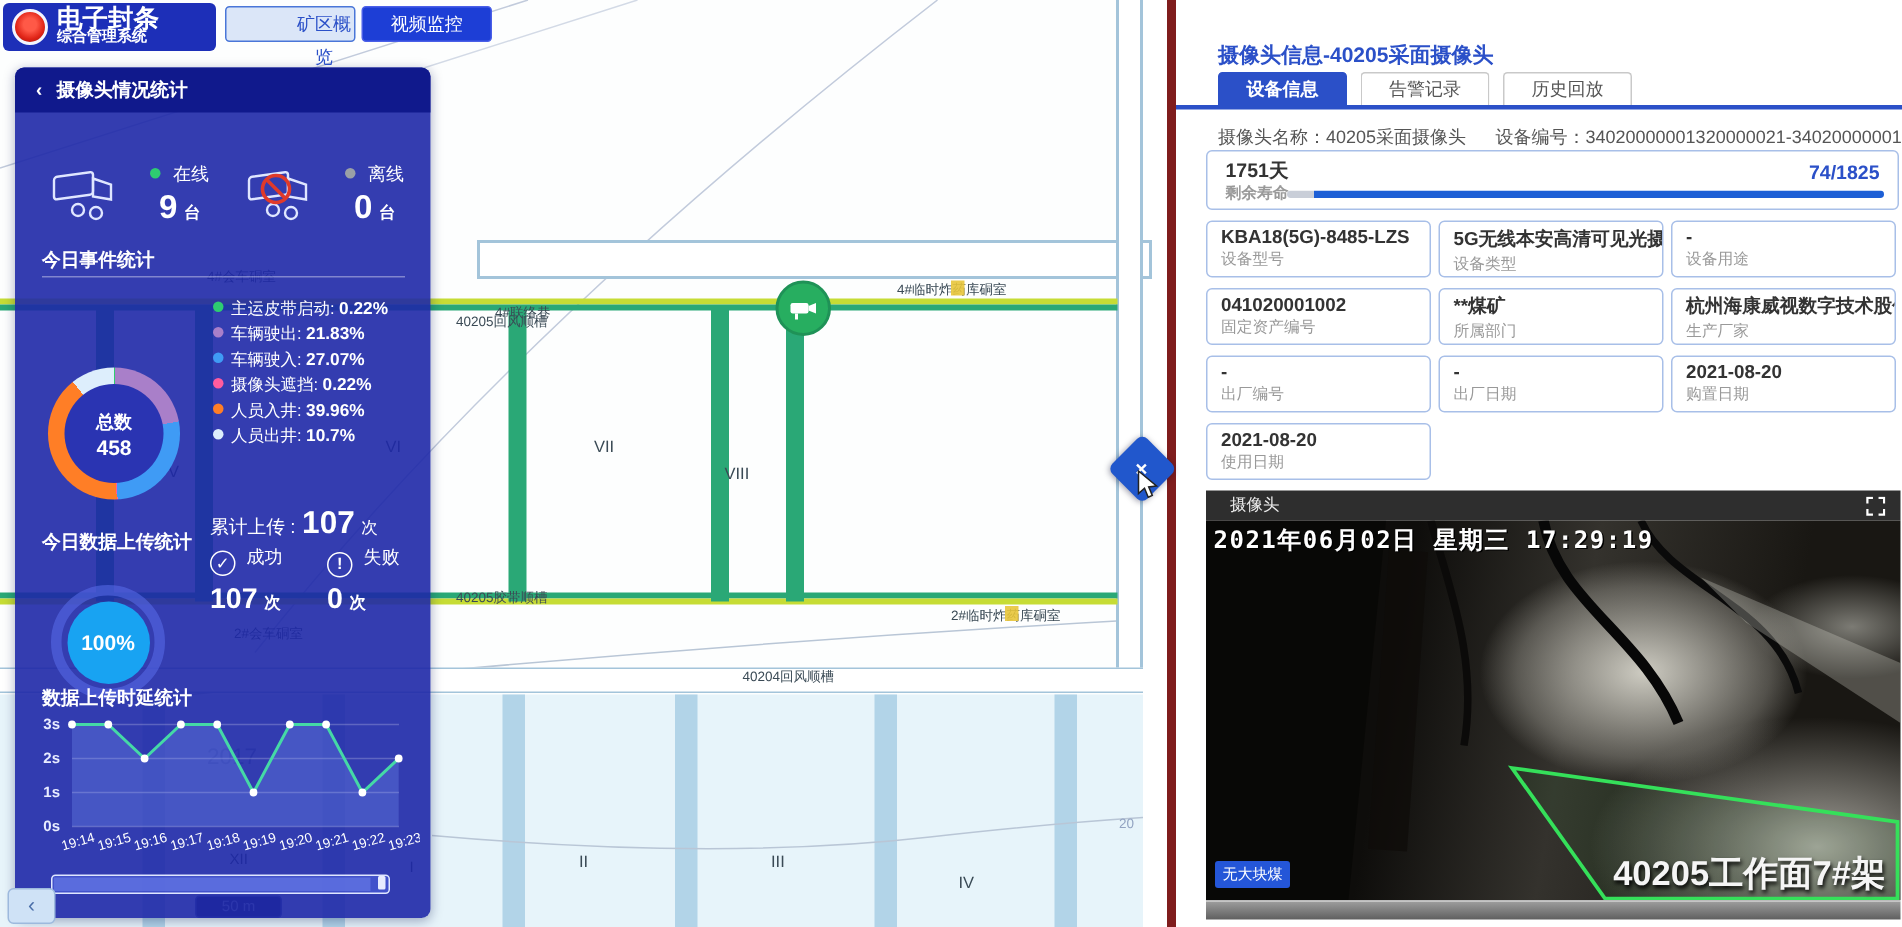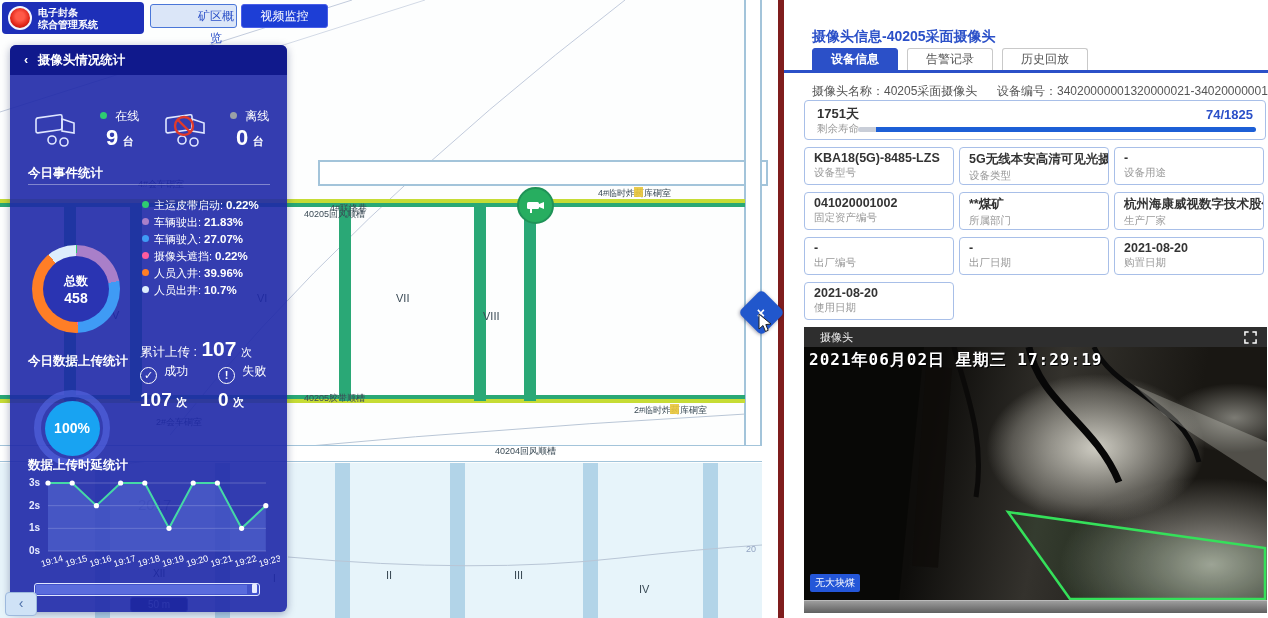--- a/index.html
+++ b/index.html
@@ -22,21 +22,21 @@
     border:1px solid #5a6fb5;border-radius:3px;color:#aab6d8;font-size:10px;text-align:center;line-height:13px;}
   #map-collapse{position:absolute;left:5px;top:592px;width:32px;height:24px;background:#cfe2f6;border:1px solid #9db9dd;
     border-radius:4px;color:#4a6ea8;font-size:14px;text-align:center;line-height:21px;z-index:22;}
 
   
   #brand{position:absolute;left:2px;top:2px;width:142px;height:32px;background:#1d2fb8;border-radius:4px;
     display:flex;align-items:center;gap:6px;padding:0 6px;z-index:20;}
   #brand .emblem{width:24px;height:24px;border-radius:50%;
     background:radial-gradient(circle at 50% 42%,#ff5947 0 28%,#e02417 62%,#8e1410 100%);
     border:2px solid #f2f5ff;flex:0 0 auto;}
-  #brand .t1{color:#fff;font-weight:bold;font-size:10px;line-height:13px;}
+  #brand .t1{color:#fff;font-weight:bold;font-size:17px;line-height:13px;}
   #brand .t2{color:#fff;font-weight:bold;font-size:10px;line-height:12px;}
   .navbtn{position:absolute;top:4px;height:24px;width:87px;border-radius:3px;font-size:12px;
     text-align:center;line-height:22px;z-index:20;cursor:pointer;}
   #btn-overview{left:150px;background:#dbe6f8;border:1px solid #4a76d8;color:#2b50c8;padding-left:45px;}
   #btn-video{left:241px;background:#1d3ed6;border:1px solid #4a5fe8;color:#fff;}
 
   
   #lpanel{position:absolute;left:10px;top:45px;width:277px;height:567px;z-index:10;
     background:rgba(30,40,167,.9);border-radius:6px;box-shadow:0 2px 8px rgba(10,20,80,.35);color:#fff;}
   #lpanel .hdr{position:absolute;left:0;top:0;width:100%;height:30px;background:rgba(15,23,138,.95);
@@ -70,21 +70,21 @@
     border-left:6px solid #7f1d1d;z-index:12;}
   #rp-title{position:absolute;left:28px;top:28px;color:#2b50c8;font-weight:bold;font-size:14px;}
   .tab{position:absolute;top:48px;height:23px;padding:0 18px;font-size:12px;line-height:21px;
     border-radius:3px 3px 0 0;cursor:pointer;}
   .tab.active{background:#2b50c8;color:#fff;border:1px solid #2b50c8;font-weight:bold;}
   .tab.idle{background:#fff;color:#555;border:1px solid #c9c9c9;border-bottom:none;}
   #tab-underline{position:absolute;left:0;top:70px;width:506px;height:2.5px;background:#2b50c8;}
   .meta{position:absolute;top:83px;font-size:12px;color:#555;white-space:nowrap;}
   #life-card{position:absolute;left:20px;top:100px;width:462px;height:40px;border:1px solid #a8bfe8;border-radius:4px;}
   #life-card .d{position:absolute;left:12px;top:4px;font-size:13px;font-weight:bold;color:#333;}
-  #life-card .l{position:absolute;left:12px;top:21px;font-size:10.5px;color:#999;}
+  #life-card .l{position:absolute;left:12px;top:21px;font-size:10.5px;color:#999;font-weight:bold;}
   #life-card .r{position:absolute;right:12px;top:6px;font-size:13px;font-weight:bold;color:#2b50c8;}
   #life-bar{position:absolute;left:53px;top:26px;width:398px;height:5px;display:flex;border-radius:3px;overflow:hidden;}
   #life-bar .used{width:4.5%;background:#c9ced8;}
   #life-bar .rem{flex:1;background:#1d5fd6;}
   #cards{position:absolute;left:20px;top:147px;width:466px;display:flex;flex-wrap:wrap;gap:7px 5px;}
   .fcard{width:150px;height:38px;border:1px solid #a8bfe8;border-radius:4px;padding:3px 9px;overflow:hidden;}
   .fcard .v{font-size:12.5px;font-weight:bold;color:#333;white-space:nowrap;}
   .fcard .l{font-size:10.5px;color:#999;margin-top:1px;}
 
   
@@ -408,20 +408,21 @@
         <svg width="463" height="253" style="position:absolute;left:0;top:0">
           <polygon points="0,0 120,0 95,253 0,253" fill="rgba(8,7,5,.8)"></polygon>
           <rect x="115" y="20" width="26" height="200" fill="rgba(15,12,9,.75)" transform="rotate(4 128 120)"></rect>
           <path d="M225,0 C235,55 290,75 315,135" stroke="#070707" stroke-width="7" fill="none"></path>
           <path d="M290,0 C310,45 380,55 395,115" stroke="#0a0a0a" stroke-width="5" fill="none"></path>
           <path d="M150,0 C160,40 182,90 172,150" stroke="#0b0a09" stroke-width="5" fill="none"></path>
           <polygon points="330,38 463,95 463,135 360,68" fill="rgba(225,225,214,.28)"></polygon>
           <polygon points="204,165 461,201 461,252 266,252" fill="rgba(60,220,90,.06)" stroke="#35e05a" stroke-width="2.5"></polygon>
         </svg>
         <div id="vtime">2021年06月02日  星期三  17:29:19</div>
+        <div id="vcap">40205工作面7#架</div>
         <div id="vbadge">无大块煤</div>
       </div>
       <div id="vscrub"></div>
     </div>
   </div>
 
   <div id="closebtn">
     <span>×</span>
   </div>
   <svg id="cursor" width="18" height="20" viewBox="0 0 18 20">

